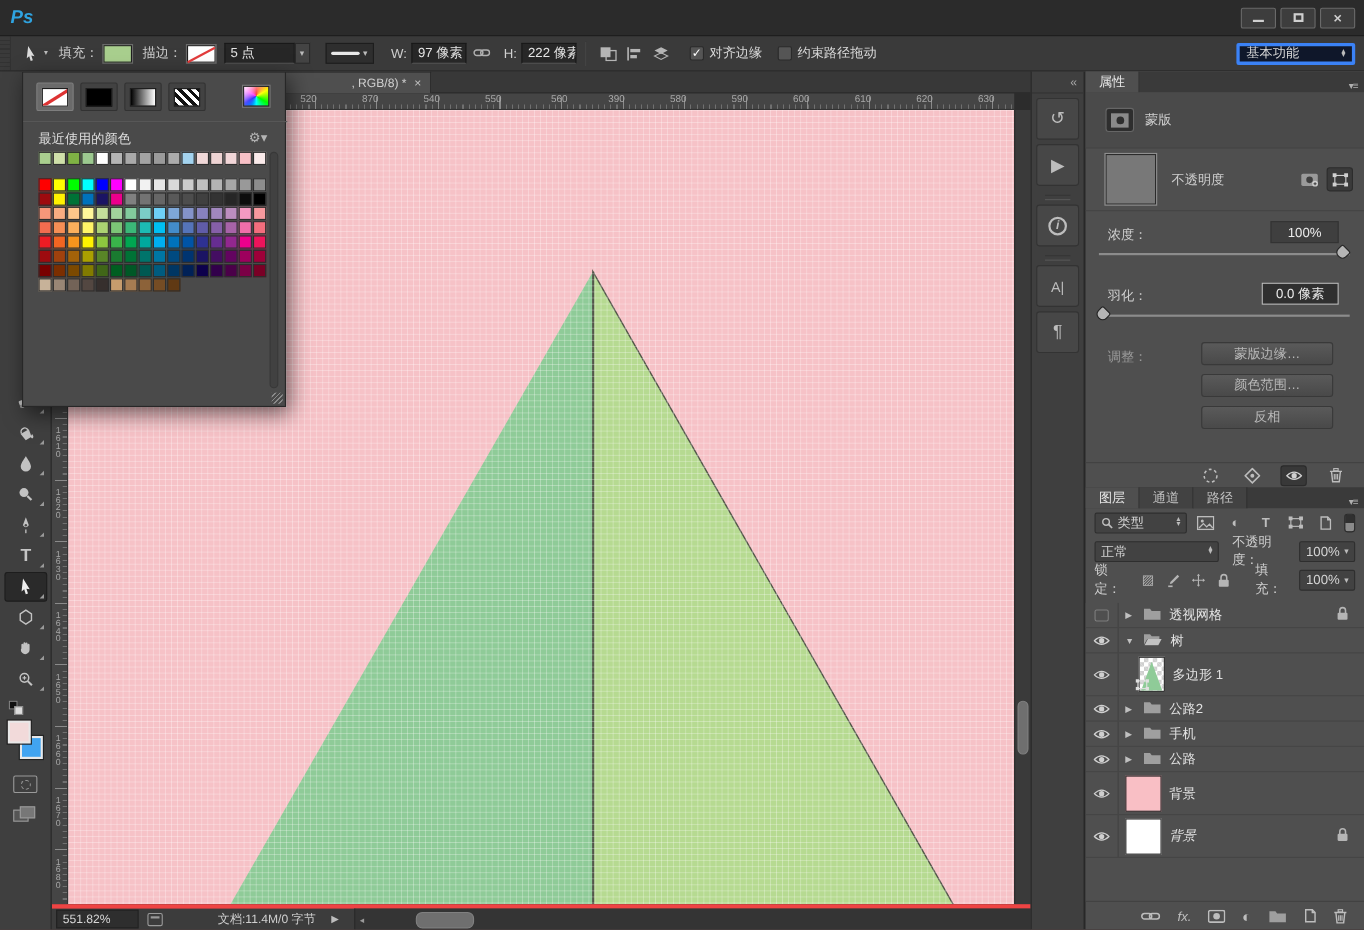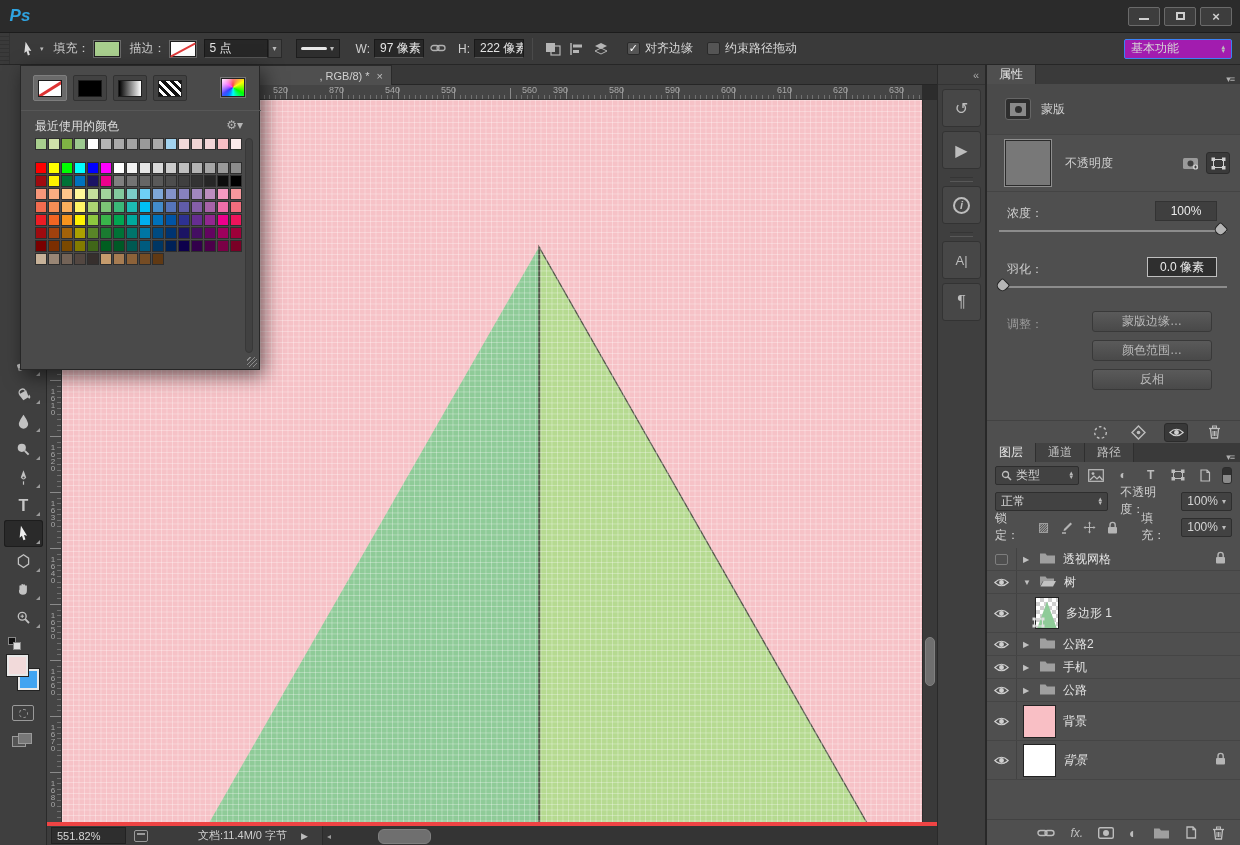--- a/index.html
+++ b/index.html
@@ -34,22 +34,22 @@
   .ddbtn{width:14px;height:19px;background:#444;border:1px solid #2a2a2a;display:flex;
          align-items:center;justify-content:center;color:#bbb;font-size:8px}
   .linestyle{width:44px;height:19px;background:#2e2e2e;border:1px solid #1d1d1d;display:flex;
              align-items:center;justify-content:center;gap:3px}
   .linestyle .line{width:26px;height:3px;background:#e8e8e8;border-radius:2px}
   .ob-sep{width:1px;height:22px;background:#2b2b2b;border-right:1px solid #4a4a4a;margin:0 8px}
   .ob-icon{width:24px;height:22px;display:flex;align-items:center;justify-content:center;border-radius:2px}
   .cb{width:13px;height:13px;background:#555;border:1px solid #2a2a2a;border-radius:2px;
       display:flex;align-items:center;justify-content:center;font-size:11px;color:#fff;margin-right:5px}
   .cbrow{display:flex;align-items:center;margin-left:14px}
-  .workspace{margin-left:auto;margin-right:8px;width:108px;height:20px;background:#a21caf;
-             border:1px solid #3b82f6;border-radius:2px;display:flex;align-items:center;
+  .workspace{margin-left:auto;margin-right:8px;width:108px;height:20px;background:#0f172a;
+             border:3px solid #3b82f6;border-radius:2px;display:flex;align-items:center;
              justify-content:space-between;padding:0 6px;color:#d6d6d6}
   .updn{display:flex;flex-direction:column;line-height:4px;font-size:7px;color:#bbb}
   
   .toolbar{position:absolute;left:0;top:65px;width:47px;height:780px;background:#3f3f3f;
            border-right:1px solid #2a2a2a}
   .tool{position:absolute;left:4px;width:39px;height:27px;display:flex;align-items:center;
         justify-content:center;border-radius:3px}
   .tool::after{content:"";position:absolute;right:3px;bottom:3px;border-style:solid;
                border-width:0 0 4px 4px;border-color:transparent transparent #9a9a9a transparent}
   .tool.active{background:#2a2a2a;box-shadow:inset 0 0 0 1px #1d1d1d}
@@ -312,21 +312,21 @@
   </div>
 
   <div class="corner"></div>
   <div class="hruler" id="hruler">
     <div class="minor"></div>
       <div class="major"></div>
   <div class="hlab" style="left: 211px;">520</div>
       <div class="hlab" style="left: 267px;">870</div>
       <div class="hlab" style="left: 323px;">540</div>
       <div class="hlab" style="left: 379px;">550</div>
-      <div class="hlab" style="left: 436px; padding-left: 24px;">560</div>
+      <div class="hlab" style="left: 415px; padding-left: 24px;">560</div>
       <div class="hlab" style="left: 491px;">390</div>
       <div class="hlab" style="left: 547px;">580</div>
       <div class="hlab" style="left: 603px;">590</div>
       <div class="hlab" style="left: 659px;">600</div>
       <div class="hlab" style="left: 715px;">610</div>
       <div class="hlab" style="left: 771px;">620</div>
       <div class="hlab" style="left: 827px;">630</div>
     </div>
   <div class="vruler" id="vruler">
     <div class="minor"></div>

